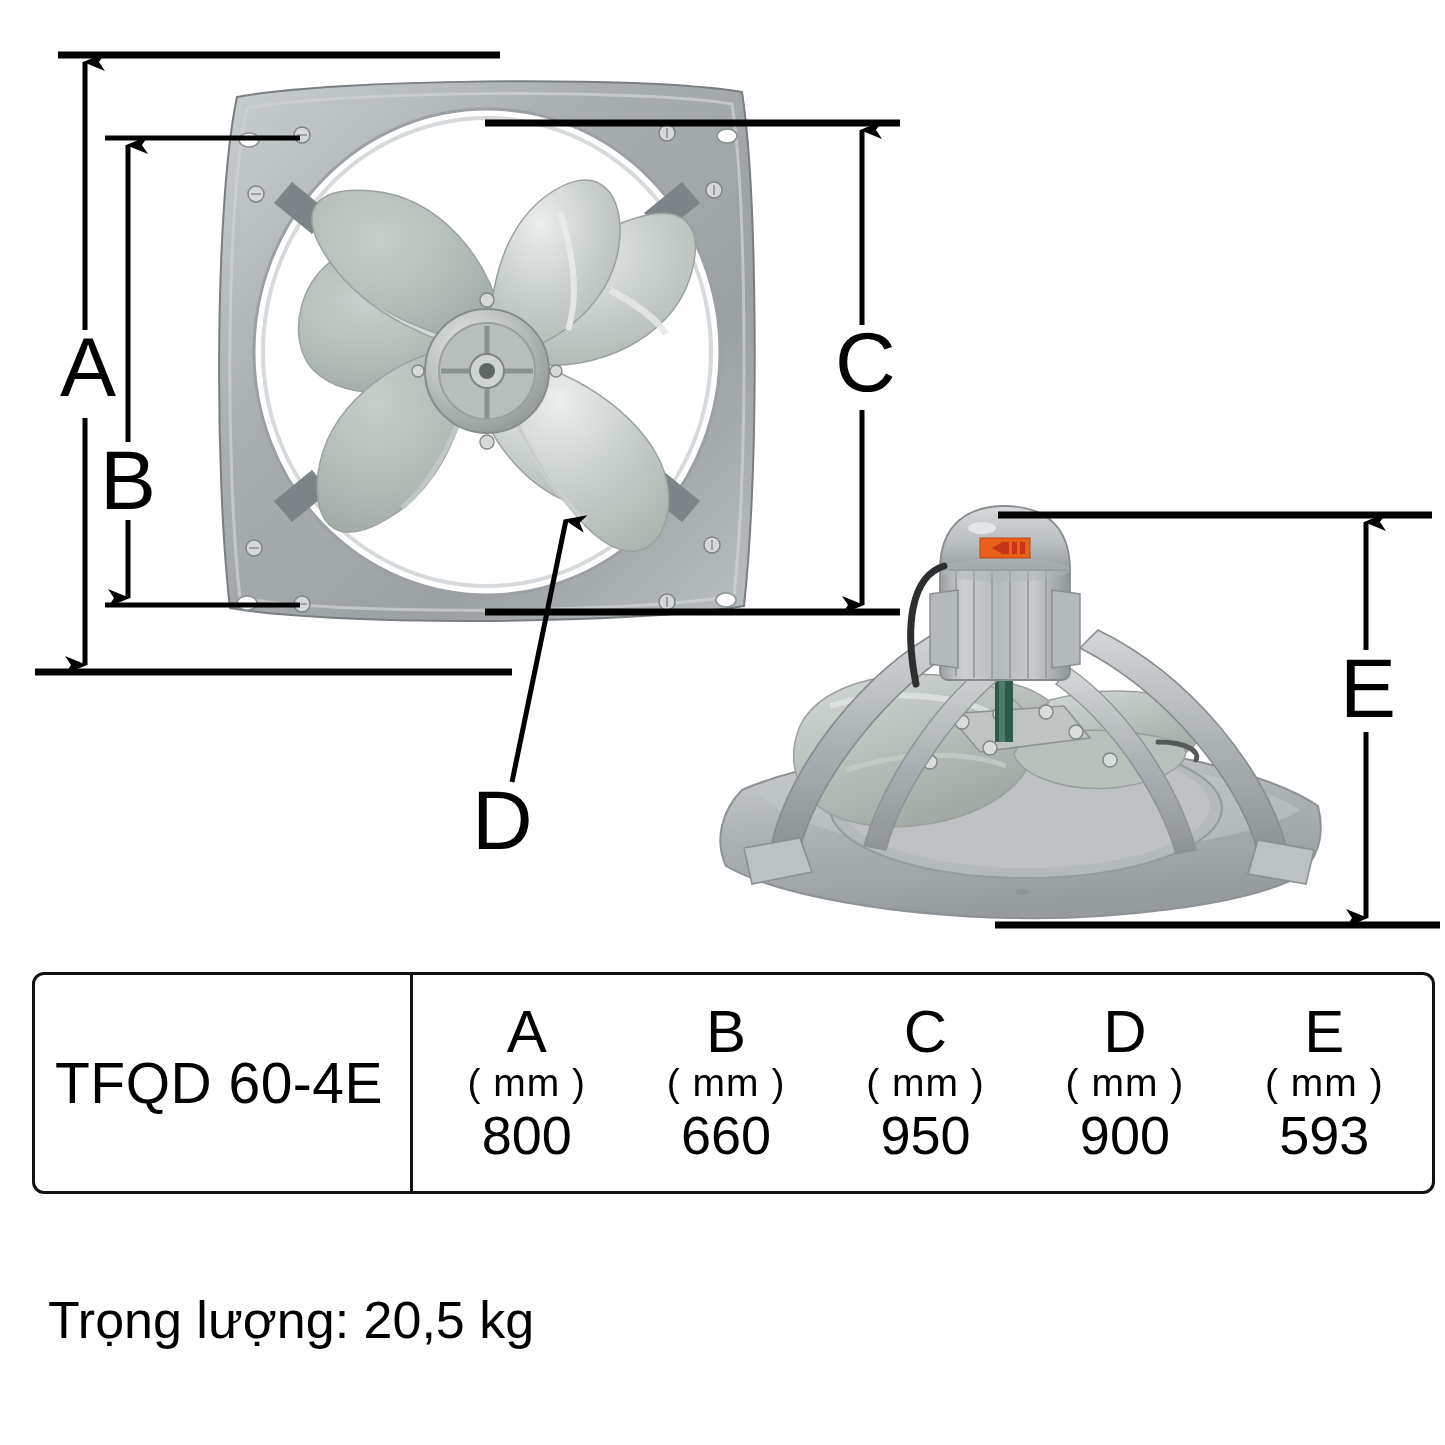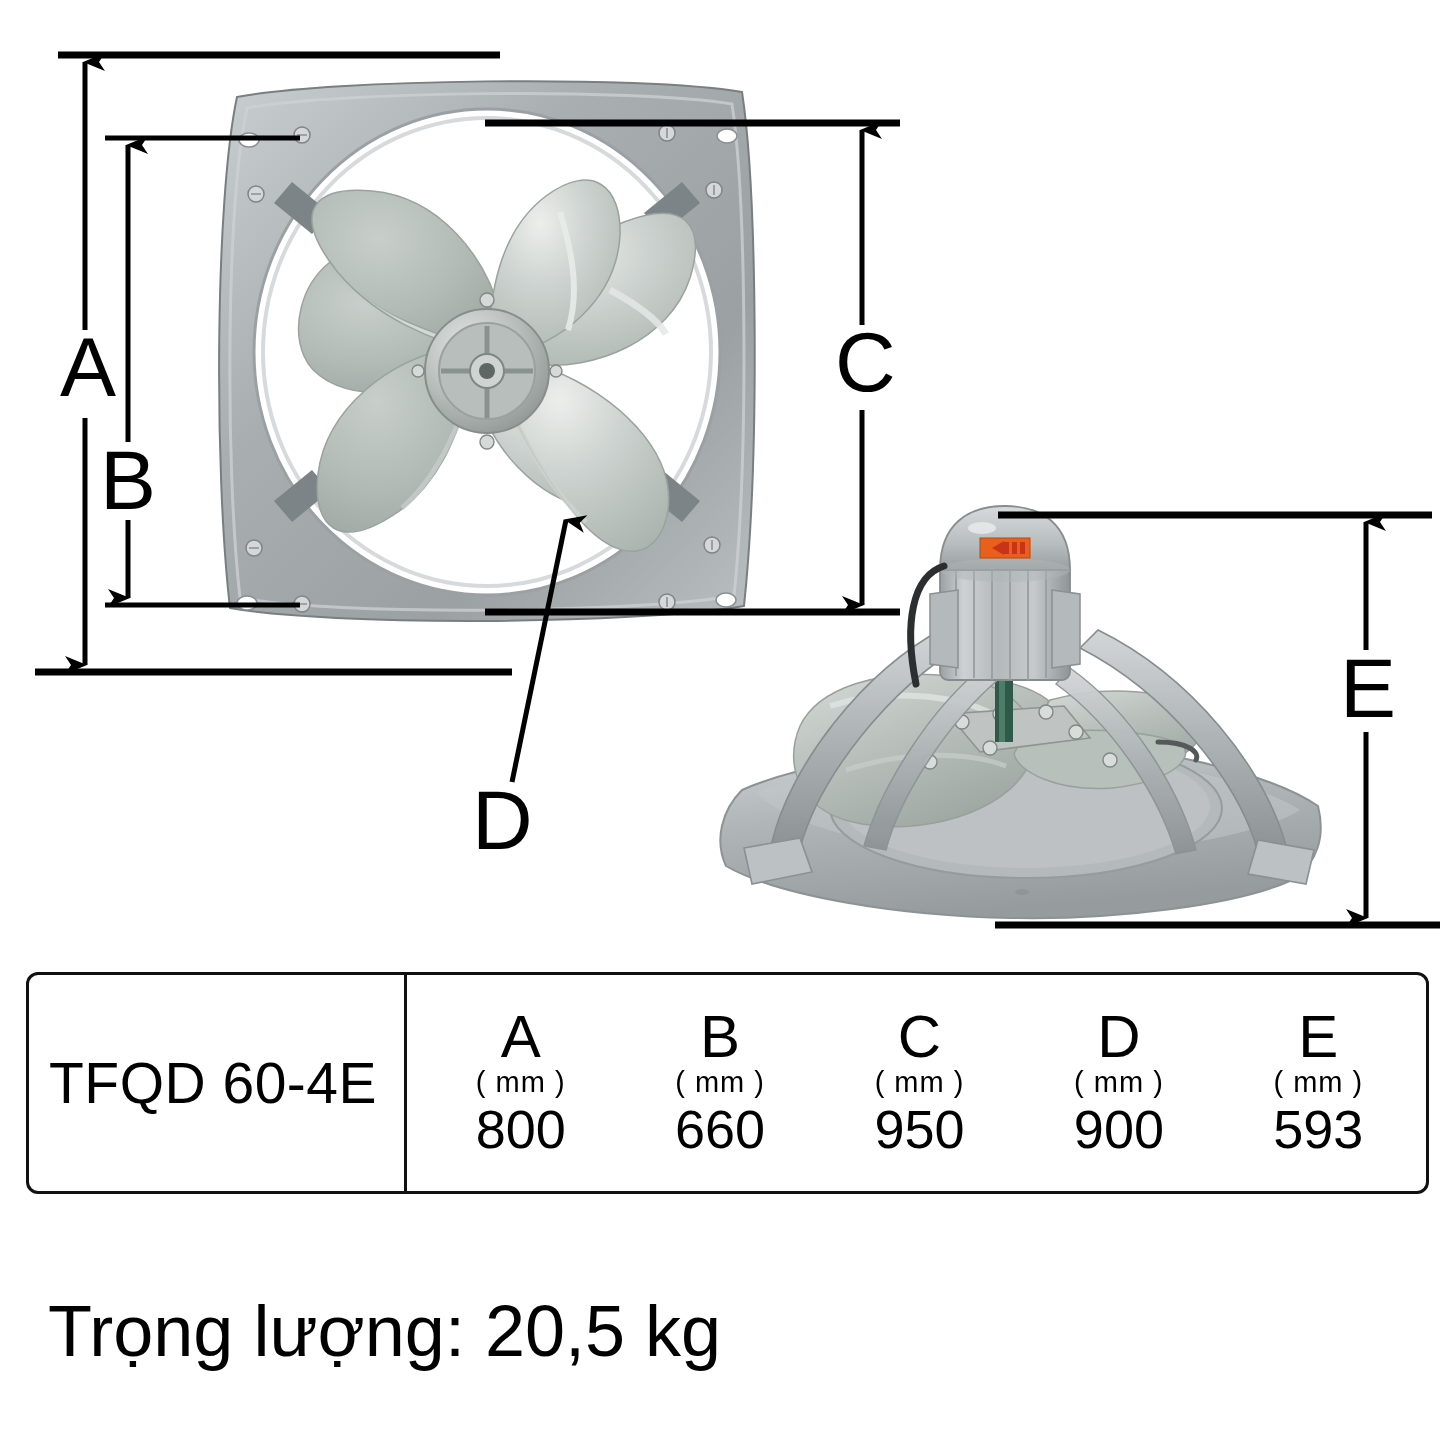--- a/index.html
+++ b/index.html
@@ -45,21 +45,21 @@
   }
   #letter-a { left: 60px;   top: 325px;  font-size: 84px; }
   #letter-b { left: 100px;  top: 438px;  font-size: 84px; }
   #letter-c { left: 835px;  top: 320px;  font-size: 84px; }
   #letter-d { left: 472px;  top: 778px;  font-size: 84px; }
   #letter-e { left: 1340px; top: 646px;  font-size: 84px; }
 
   
   #spec-table {
     position: absolute;
-    left: 26px;
+    left: 32px;
     top: 972px;
     width: 1403px;
     height: 222px;
     border: 3px solid #111;
     border-radius: 12px;
     box-sizing: border-box;
     background: #fff;
     display: flex;
     flex-direction: row;
     align-items: stretch;
@@ -94,36 +94,36 @@
     align-items: center;
     justify-content: center;
     box-sizing: border-box;
   }
   .dim-col .dc-letter {
     font-size: 60px;
     line-height: 0.95;
     margin-bottom: 2px;
   }
   .dim-col .dc-unit {
-    font-size: 29px;
+    font-size: 39px;
     line-height: 1.1;
     letter-spacing: 1px;
     margin-bottom: 2px;
   }
   .dim-col .dc-value {
     font-size: 54px;
     line-height: 1.05;
   }
 
   
   #weight-line {
     position: absolute;
     left: 48px;
     top: 1290px;
-    font-size: 72px;
+    font-size: 52px;
     white-space: nowrap;
     color: #000;
   }
 </style>
 </head>
 <body>
 
 <div id="stage">
 
   <svg id="drawing" viewBox="0 0 1445 1445">

